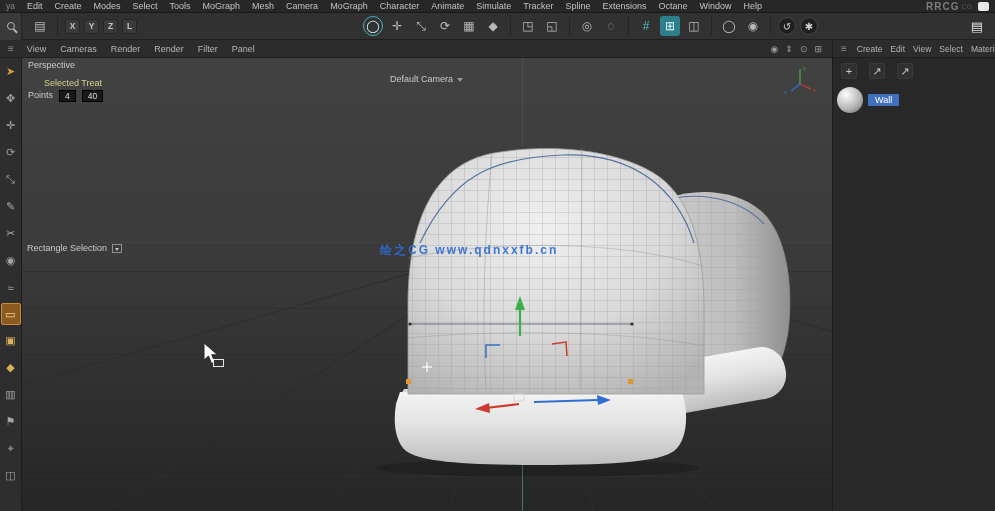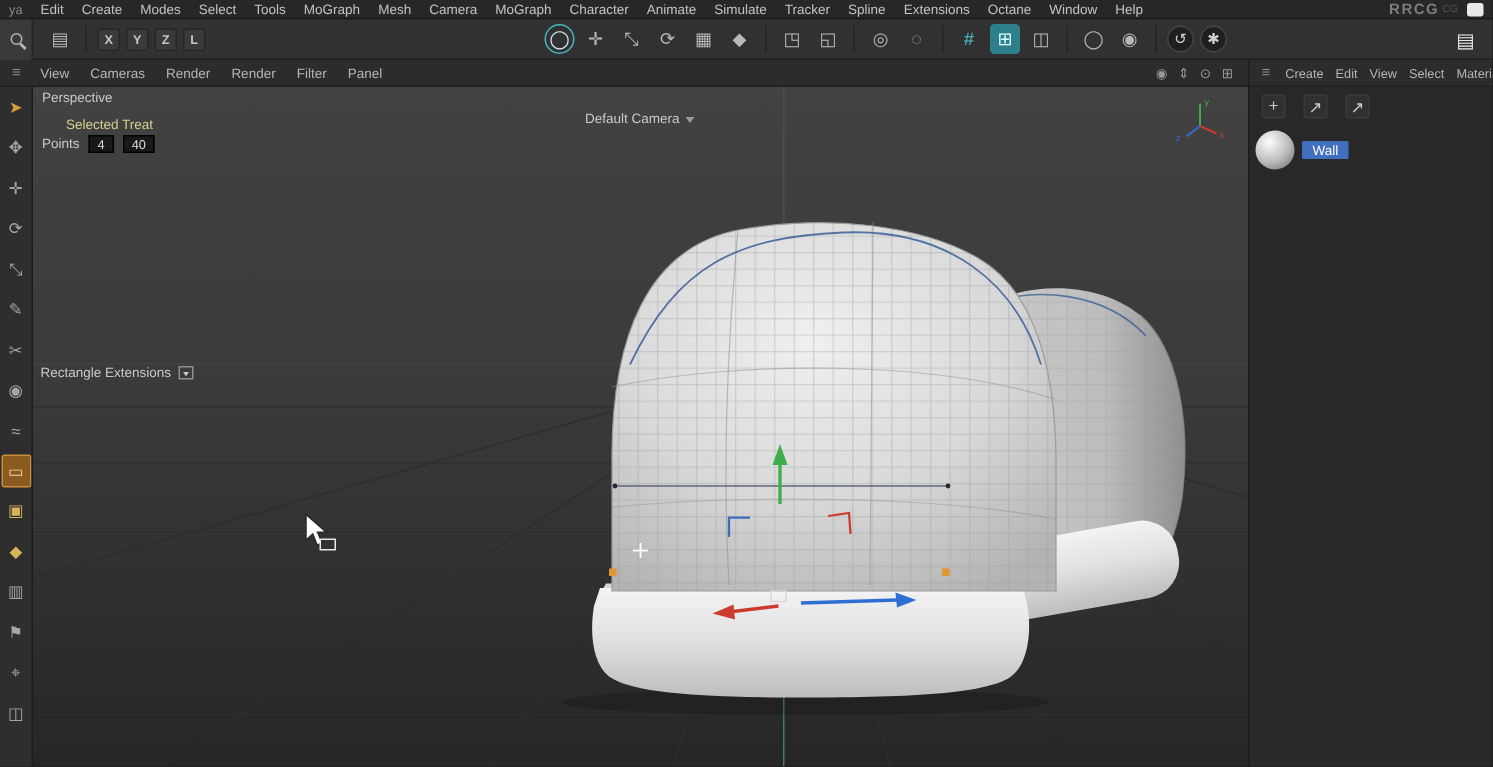--- a/index.html
+++ b/index.html
@@ -319,23 +319,24 @@
 
       <span class="vp-label" style="left:6px; top:2px">Perspective</span>
       <span class="vp-label" style="left:368px; top:16px">
         <span>Default Camera</span><span class="caret"></span>
       </span>
       <span class="vp-label vp-sel" style="left:22px; top:20px">Selected Treat</span>
       <span class="vp-label" style="left:6px; top:32px">
         <span>Points</span><span class="pt-box">4</span><span class="pt-box">40</span>
       </span>
       <span class="vp-label" style="left:5px; top:185px">
-        <span>Rectangle Extensions</span><span class="dd-box"></span>
+        <span>Rectangle Selection</span><span class="dd-box"></span>
       </span>
 
+      <span class="watermark">绘之CG www.qdnxxfb.cn</span>
 
       <svg class="axis-ind" width="40" height="36" viewBox="0 0 40 36">
         <line x1="20" y1="22" x2="20" y2="7" stroke="#3fae4a" stroke-width="1.3"></line>
         <line x1="20" y1="22" x2="31" y2="27" stroke="#cc3b2e" stroke-width="1.3"></line>
         <line x1="20" y1="22" x2="11" y2="29" stroke="#2f6fd4" stroke-width="1.3"></line>
         <text x="23" y="8" font-size="6" fill="#3fae4a">y</text>
         <text x="33" y="30" font-size="6" fill="#cc3b2e">x</text>
         <text x="4" y="32" font-size="6" fill="#2f6fd4">z</text>
       </svg>
 

